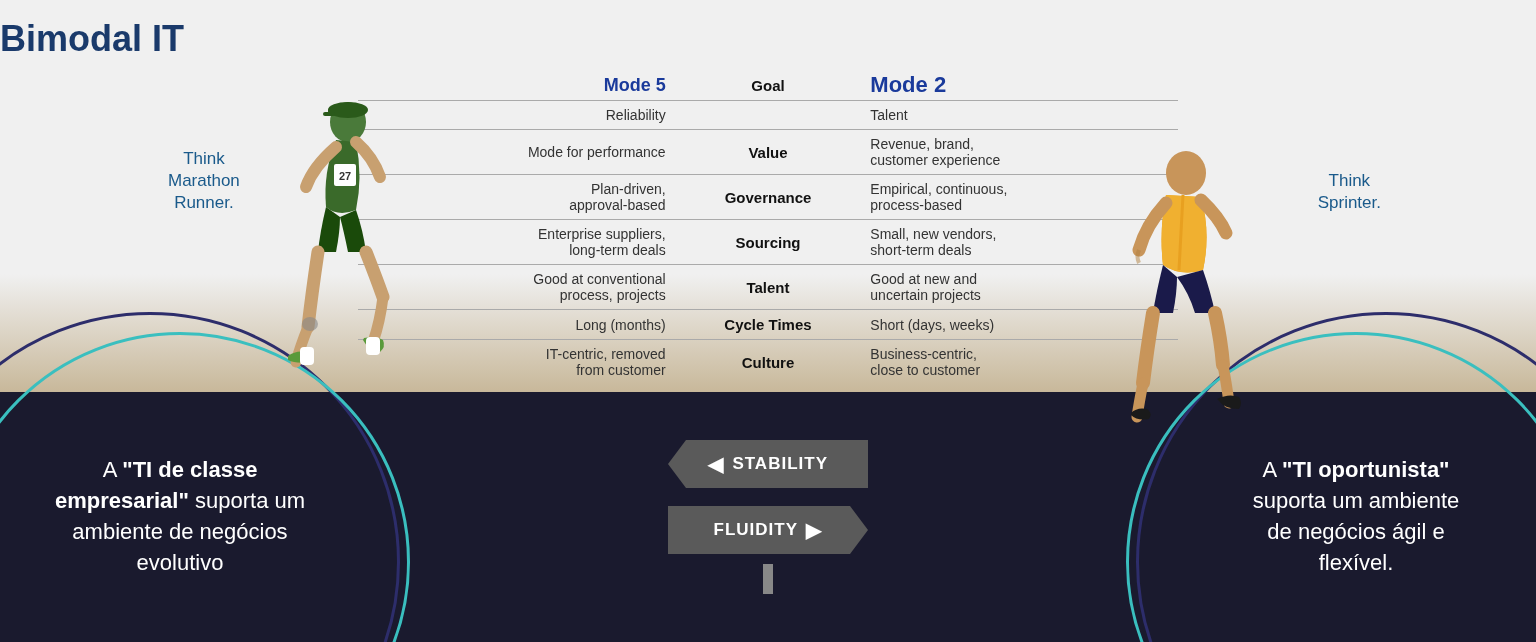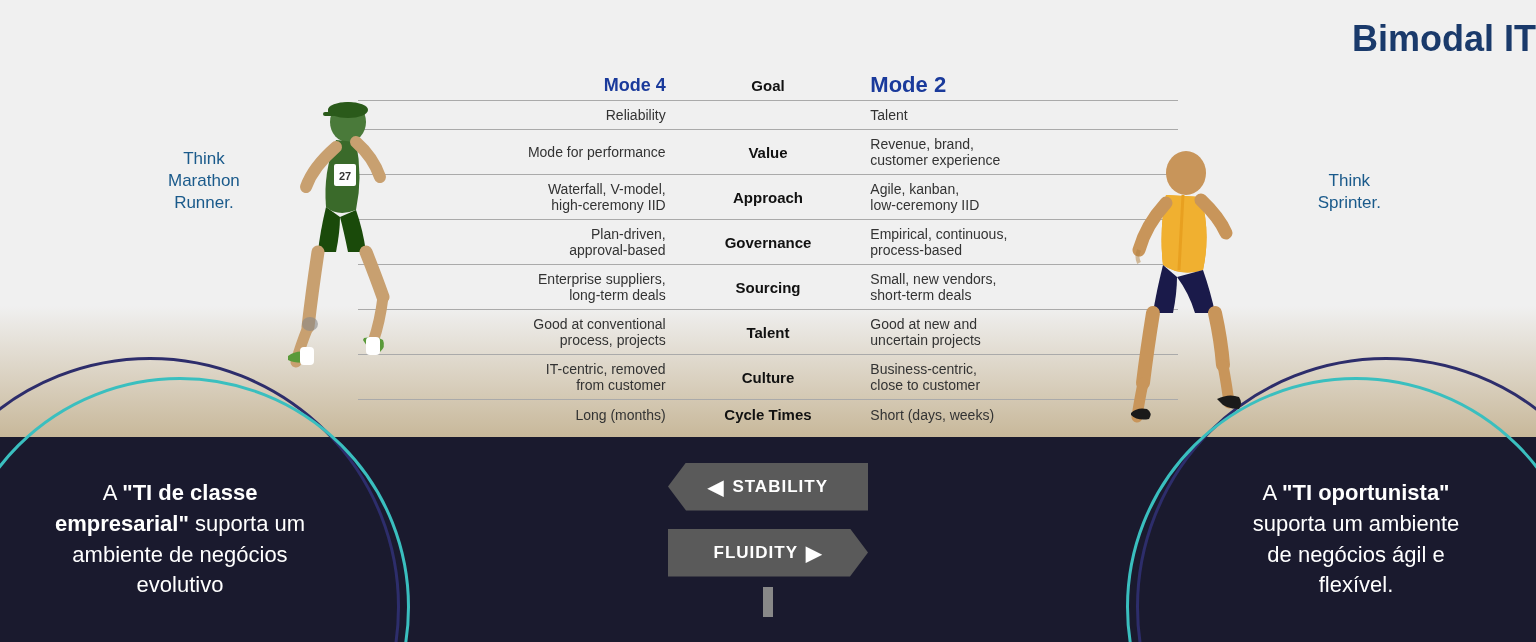--- a/index.html
+++ b/index.html
@@ -24,21 +24,21 @@
 
     
     .top-section {
       background: linear-gradient(to bottom, #f0f0f0 70%, #c8b89a 100%);
       width: 100%;
       position: relative;
       flex: 0 0 auto;
     }
 
     .page-title {
-      text-align: right;
+      text-align: left;
       font-size: 36px;
       font-weight: bold;
       color: #1a3a6b;
       padding: 18px 0 10px 0;
     }
 
     .table-container {
       display: flex;
       justify-content: center;
       padding: 0 0 8px 0;
@@ -295,21 +295,21 @@
       </svg>
     </div>
 
     <h1 class="page-title">Bimodal IT</h1>
 
     <div class="table-container">
       <table class="comparison-table">
         <thead>
           <tr class="header-row">
             <td class="col-mode1">
-              <strong style="color:#1a3a9b; font-size:18px;">Mode 4</strong>
+              <strong style="color:#1a3a9b; font-size:18px;">Mode 5</strong>
             </td>
             <td class="col-label">
               <strong>Goal</strong>
             </td>
             <td class="col-mode2">
               <strong style="color:#1a3a9b; font-size:22px;">Mode 2</strong>
             </td>
           </tr>
           <tr class="goal-row">
             <td class="col-mode1">Reliability</td>
@@ -317,48 +317,43 @@
             <td class="col-mode2">Talent</td>
           </tr>
         </thead>
         <tbody id="table-body">
         <tr>
               <td class="col-mode1">Mode for performance</td>
               <td class="col-label"><strong>Value</strong></td>
               <td class="col-mode2">Revenue, brand,<br>customer experience</td>
             </tr>
             <tr>
-              <td class="col-mode1">Waterfall, V-model,<br>high-ceremony IID</td>
-              <td class="col-label"><strong>Approach</strong></td>
-              <td class="col-mode2">Agile, kanban,<br>low-ceremony IID</td>
-            </tr>
-            <tr>
               <td class="col-mode1">Plan-driven,<br>approval-based</td>
               <td class="col-label"><strong>Governance</strong></td>
               <td class="col-mode2">Empirical, continuous,<br>process-based</td>
             </tr>
             <tr>
               <td class="col-mode1">Enterprise suppliers,<br>long-term deals</td>
               <td class="col-label"><strong>Sourcing</strong></td>
               <td class="col-mode2">Small, new vendors,<br>short-term deals</td>
             </tr>
             <tr>
               <td class="col-mode1">Good at conventional<br>process, projects</td>
               <td class="col-label"><strong>Talent</strong></td>
               <td class="col-mode2">Good at new and<br>uncertain projects</td>
             </tr>
             <tr>
+              <td class="col-mode1">Long (months)</td>
+              <td class="col-label"><strong>Cycle Times</strong></td>
+              <td class="col-mode2">Short (days, weeks)</td>
+            </tr>
+            <tr>
               <td class="col-mode1">IT-centric, removed<br>from customer</td>
               <td class="col-label"><strong>Culture</strong></td>
               <td class="col-mode2">Business-centric,<br>close to customer</td>
-            </tr>
-            <tr>
-              <td class="col-mode1">Long (months)</td>
-              <td class="col-label"><strong>Cycle Times</strong></td>
-              <td class="col-mode2">Short (days, weeks)</td>
             </tr>
           </tbody>
       </table>
     </div>
 
   </div>
 
   <div class="bottom-section">
 
     <div class="arc-left"></div>

